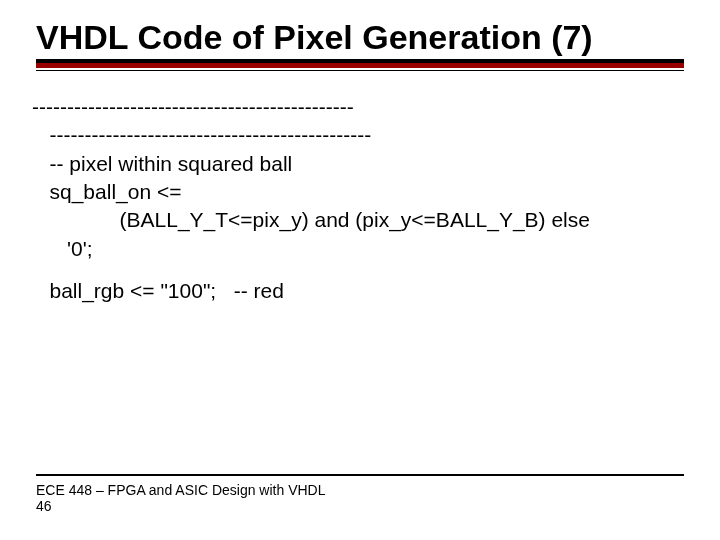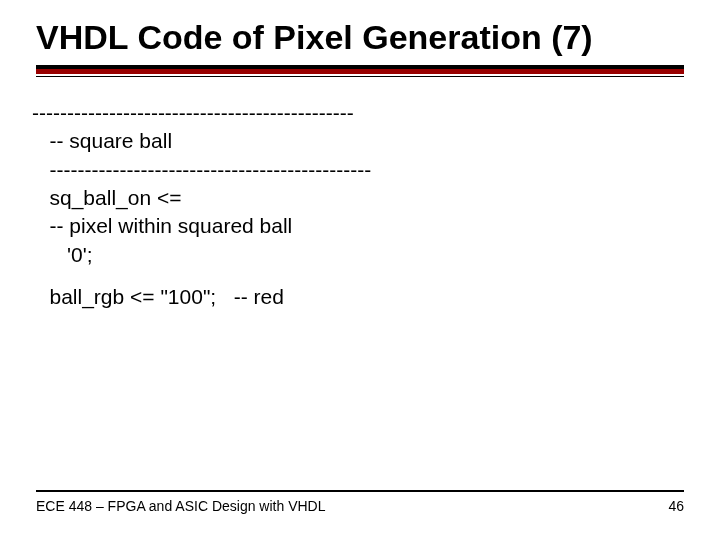--- a/index.html
+++ b/index.html
@@ -12,21 +12,21 @@
   .slide {
     width: 720px;
     height: 540px;
     position: relative;
     padding: 0;
   }
   .title {
     font-size: 34px;
     font-weight: bold;
     color: #000000;
-    padding: 18px 0 8px 36px;
+    padding: 18px 0 2px 36px;
     letter-spacing: 0px;
   }
   .rule-thick {
     margin: 0 36px 0 36px;
     height: 4px;
     background: #000000;
   }
   .rule-red {
     margin: 0 36px 0 36px;
     height: 5px;
@@ -57,37 +57,38 @@
     height: 2px;
     background: #000000;
     margin-bottom: 6px;
   }
   .footer-row {
     display: flex;
     justify-content: space-between;
     align-items: baseline;
     font-size: 14px;
     color: #000000;
+    flex-direction: column;
   }
 </style>
 </head>
 <body>
 
 <div class="slide">
   <div class="title">VHDL Code of Pixel Generation (7)</div>
   <div class="rule-thick"></div>
   <div class="rule-red"></div>
   <div class="rule-thin"></div>
 
   <div class="content">
     <div>----------------------------------------------</div>
-    <div>   -- square ball</div>
     <div>   ----------------------------------------------</div>
+    <div>   -- pixel within squared ball</div>
     <div>   sq_ball_on &lt;=</div>
-    <div>   -- pixel within squared ball</div>
+    <div>               (BALL_Y_T&lt;=pix_y) and (pix_y&lt;=BALL_Y_B) else</div>
     <div>      '0';</div>
     <div class="gap"></div>
     <div>   ball_rgb &lt;= "100";   -- red</div>
   </div>
 
   <div class="footer">
     <div class="footer-rule"></div>
     <div class="footer-row">
       <span>ECE 448 – FPGA and ASIC Design with VHDL</span>
       <span>46</span>

